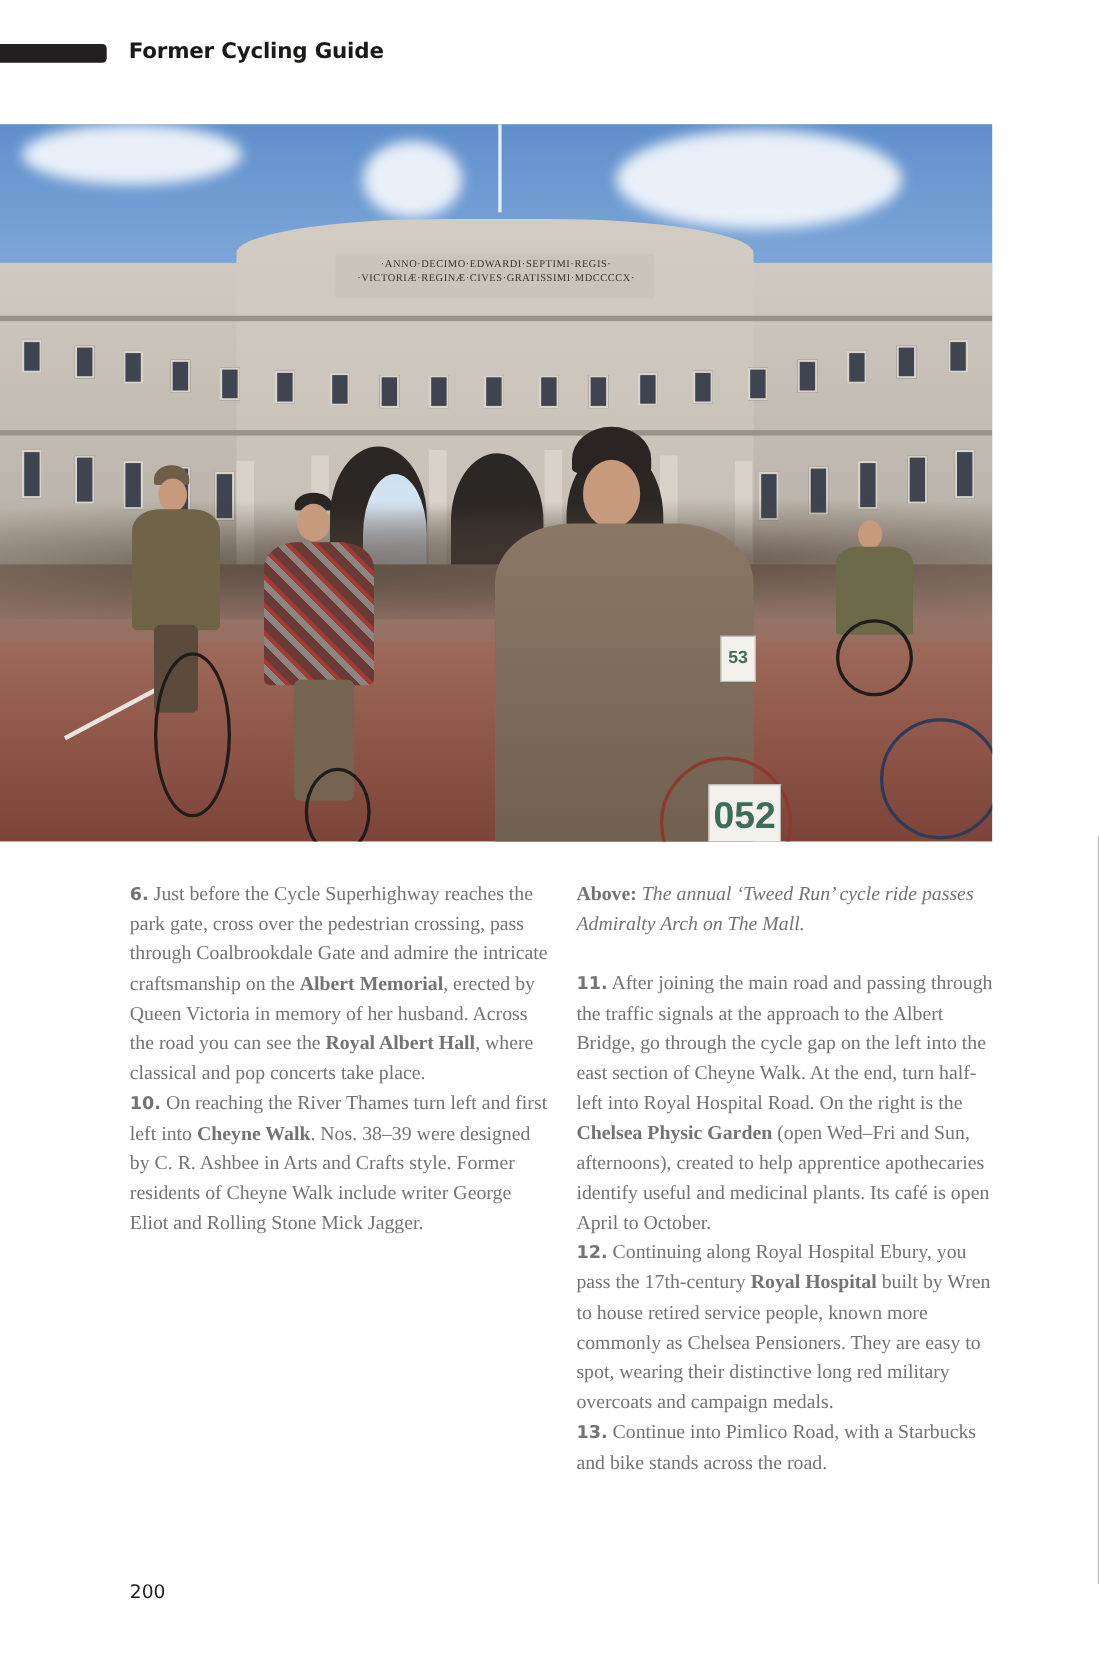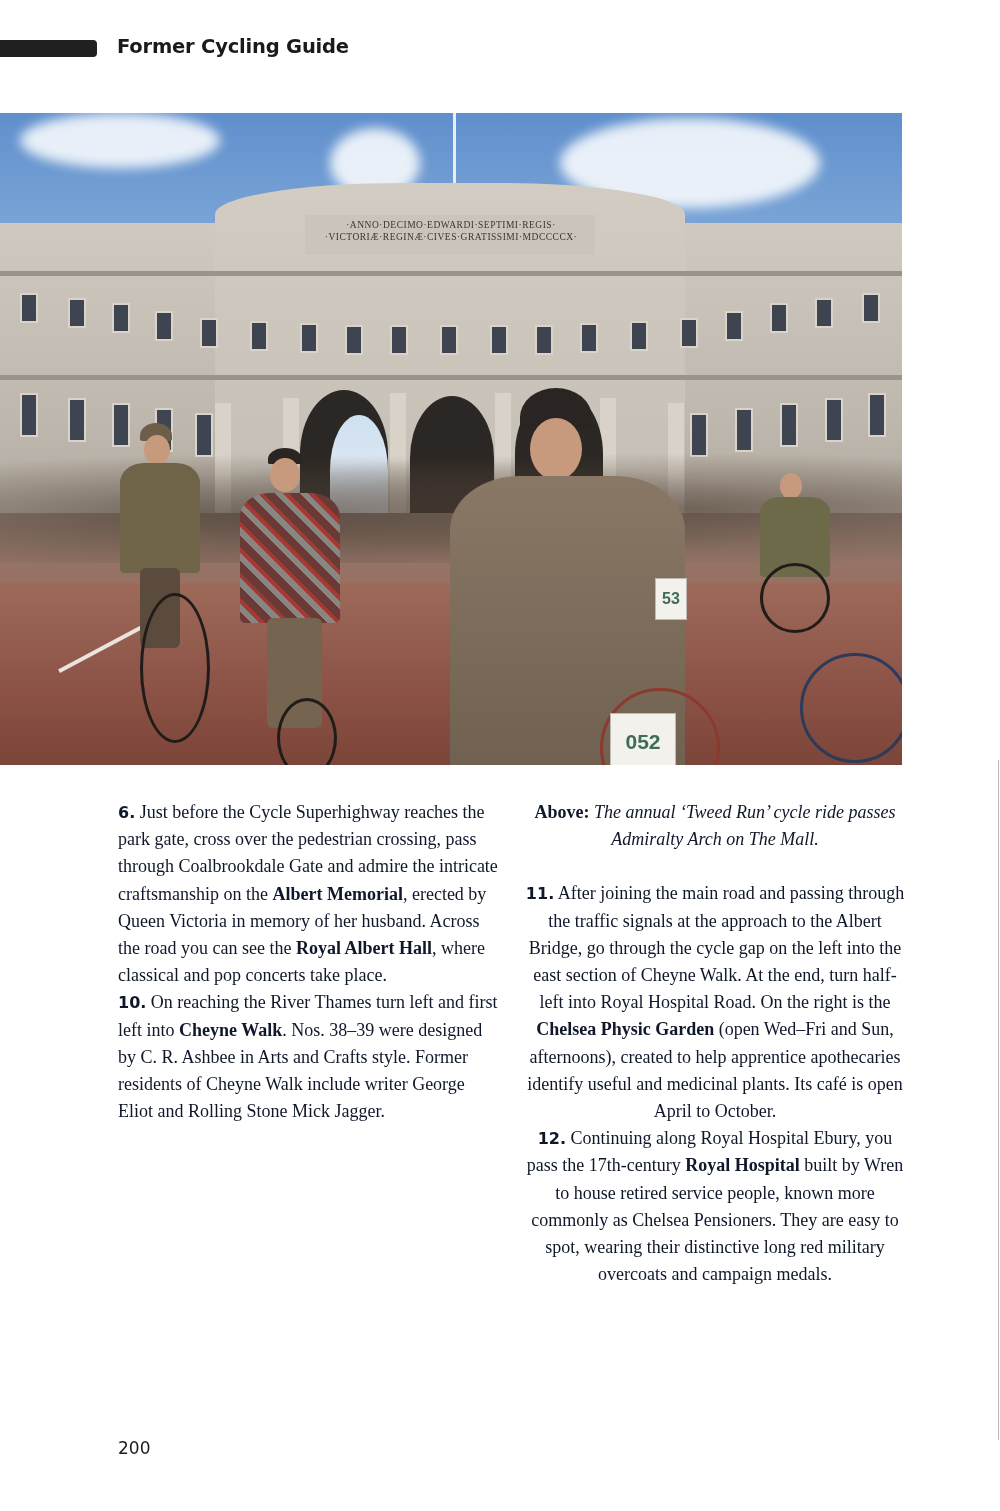--- a/index.html
+++ b/index.html
@@ -6,21 +6,21 @@
   body { width: 1000px; height: 1511px; position: relative; overflow: hidden; font-family: "Liberation Serif", serif; color: #1e1c1b; }
 
   .header-bar { position: absolute; left: 0; top: 40px; width: 97px; height: 17px; background: #221f20; border-radius: 0 4px 4px 0; }
   .header-title { position: absolute; left: 117px; top: 35px; font-family: "DejaVu Sans", sans-serif; font-weight: bold; font-size: 19.5px; letter-spacing: -0.2px; color: #1b1a19; }
 
   .photo { position: absolute; left: 0; top: 113px; width: 902px; height: 652px; overflow: hidden; background: #7fa7d6; }
   .sky { position: absolute; left: 0; top: 0; width: 100%; height: 300px; background: linear-gradient(180deg, #5f8fcc 0%, #86aedc 55%, #b9cfe6 100%); }
   .cloud { position: absolute; border-radius: 50%; background: rgba(255,255,255,0.85); filter: blur(6px); }
   .flagpole { position: absolute; left: 453px; top: 0; width: 3px; height: 80px; background: #e9eef3; }
 
-  .building { position: absolute; left: 0; top: 40px; width: 902px; height: 420px; }
+  .building { position: absolute; left: 0; top: 56px; width: 902px; height: 420px; }
   .bldg-main { position: absolute; left: 0; top: 70px; width: 902px; height: 350px; background: linear-gradient(180deg, #cfc9c0 0%, #bdb6ac 60%, #a89f94 100%); }
   .bldg-center { position: absolute; left: 215px; top: 30px; width: 470px; height: 390px; background: linear-gradient(180deg, #d2ccc3 0%, #c2bbb1 100%); border-radius: 40% 40% 0 0 / 8% 8% 0 0; }
   .cornice { position: absolute; left: 0; height: 5px; width: 902px; background: #9b9389; }
   .frieze { position: absolute; left: 305px; top: 62px; width: 290px; height: 40px; background: #cbc4ba; }
   .inscription { position: absolute; left: 310px; top: 66px; width: 282px; font-family: "Liberation Serif", serif; font-size: 9.5px; line-height: 12px; letter-spacing: 0.5px; color: #3a3631; text-align: center; }
   .window { position: absolute; width: 14px; height: 26px; background: #3e4550; border: 2px solid #d9d3ca; }
   .arch { position: absolute; background: #2b2724; border-radius: 50% 50% 0 0 / 35% 35% 0 0; }
   .arch-sky { position: absolute; background: linear-gradient(180deg, #cfe0f0, #f3f5f8); border-radius: 50% 50% 0 0 / 35% 35% 0 0; }
   .column { position: absolute; width: 16px; background: #d8d2c8; }
 
@@ -30,23 +30,23 @@
 
   .crowd { position: absolute; left: 0; top: 330px; width: 902px; height: 120px; background: radial-gradient(ellipse at 30% 60%, #4a3d33 0%, transparent 60%), radial-gradient(ellipse at 75% 55%, #57473c 0%, transparent 60%); opacity: 0.7; }
   .rider { position: absolute; }
   .rider .head { position: absolute; border-radius: 50%; background: #c89a7d; }
   .rider .hat { position: absolute; background: #2a2522; border-radius: 50% 50% 10% 10% / 70% 70% 10% 10%; }
   .rider .body { position: absolute; border-radius: 30% 30% 6% 6% / 18% 18% 4% 4%; }
   .rider .legs { position: absolute; background: #5a4b3d; border-radius: 6px; }
   .wheel { position: absolute; border-radius: 50%; border: 3px solid #1f1c1a; box-sizing: border-box; }
   .plate { position: absolute; background: #f3f1ec; color: #3f6b59; font-family: "Liberation Sans", sans-serif; font-weight: bold; text-align: center; border: 1px solid #bfbab1; }
 
-  .column-text { position: absolute; font-family: "Liberation Serif", serif; font-size: 18px; line-height: 27.2px; color: #0f172a; }
+  .column-text { position: absolute; font-family: "Liberation Serif", serif; font-size: 18px; line-height: 27.2px; color: #737373; }
   .col-left { left: 118px; top: 799px; width: 380px; }
-  .col-right { left: 524px; top: 799px; width: 382px; text-align: center; }
+  .col-right { left: 524px; top: 799px; width: 382px; }
   .para { margin: 0; }
   .para b, .para .num { font-weight: bold; }
   .num { font-family: "DejaVu Sans", sans-serif; font-size: 16px; }
   .caption-label { font-family: "Liberation Serif", serif; font-weight: bold; }
   .caption-text { font-style: italic; }
   .caption { margin: 0 0 27px 0; }
   .page-number { position: absolute; left: 118px; top: 1438px; font-family: "DejaVu Sans", sans-serif; font-size: 17px; color: #1e1c1b; }
   .page-edge { position: absolute; left: 998px; top: 760px; width: 1px; height: 680px; background: #bdbdbd; }
 </style>
 </head>
@@ -137,36 +137,37 @@
     <div class="legs" style="left:35px;top:170px;width:55px;height:110px;background:#75644f;"></div>
     <div class="wheel" style="left:45px;top:250px;width:60px;height:80px;"></div>
   </div>
 
   <div class="rider" style="left:450px;top:275px;">
     <div class="hat" style="left:70px;top:0;width:72px;height:42px;"></div>
     <div class="head" style="left:80px;top:30px;width:52px;height:62px;"></div>
     <div class="body" style="left:0px;top:88px;width:235px;height:300px;background:linear-gradient(180deg,#8a7866,#6f604f);"></div>
     <div class="wheel" style="left:150px;top:300px;width:120px;height:120px;border-color:#8b3a2e;"></div>
   </div>
-  <div class="plate" style="left:610px;top:600px;width:64px;height:52px;font-size:21px;line-height:56px;">052</div>
+  <div class="plate" style="left:644px;top:600px;width:64px;height:52px;font-size:34px;line-height:56px;">052</div>
   <div class="plate" style="left:655px;top:465px;width:30px;height:40px;font-size:16px;line-height:40px;">53</div>
 
   <div class="rider" style="left:760px;top:360px;">
     <div class="head" style="left:20px;top:0;width:22px;height:26px;"></div>
     <div class="body" style="left:0px;top:24px;width:70px;height:80px;background:#6d6a4a;"></div>
     <div class="wheel" style="left:0px;top:90px;width:70px;height:70px;"></div>
   </div>
   <div class="wheel" style="left:800px;top:540px;width:110px;height:110px;border-color:#2e3a5a;"></div>
 </div>
 
 <div class="column-text col-left">
   <p class="para"><span class="num">6.</span><span> Just before the Cycle Superhighway reaches the park gate, cross over the pedestrian crossing, pass through Coalbrookdale Gate and admire the intricate craftsmanship on the </span><b>Albert Memorial</b><span>, erected by Queen Victoria in memory of her husband. Across the road you can see the </span><b>Royal Albert Hall</b><span>, where classical and pop concerts take place.</span></p>
   <p class="para"><span class="num">10.</span><span> On reaching the River Thames turn left and first left into </span><b>Cheyne Walk</b><span>. Nos. 38–39 were designed by C. R. Ashbee in Arts and Crafts style. Former residents of Cheyne Walk include writer George Eliot and Rolling Stone Mick Jagger.</span></p>
 </div>
 
 <div class="column-text col-right">
   <p class="para caption"><span class="caption-label">Above:</span> <span class="caption-text">The annual ‘Tweed Run’ cycle ride passes Admiralty Arch on The Mall.</span></p>
   <p class="para"><span class="num">11.</span><span> After joining the main road and passing through the traffic signals at the approach to the Albert Bridge, go through the cycle gap on the left into the east section of Cheyne Walk. At the end, turn half-left into Royal Hospital Road. On the right is the </span><b>Chelsea Physic Garden</b><span> (open Wed–Fri and Sun, afternoons), created to help apprentice apothecaries identify useful and medicinal plants. Its café is open April to October.</span></p>
   <p class="para"><span class="num">12.</span><span> Continuing along Royal Hospital Ebury, you pass the 17th-century </span><b>Royal Hospital</b><span> built by Wren to house retired service people, known more commonly as Chelsea Pen­sioners. They are easy to spot, wearing their distinctive long red military overcoats and campaign medals.</span></p>
+  <p class="para"><span class="num">13.</span><span> Continue into Pimlico Road, with a Star­bucks and bike stands across the road.</span></p>
 </div>
 
 <div class="page-number">200</div>
 <div class="page-edge"></div>
 
 </body></html>

